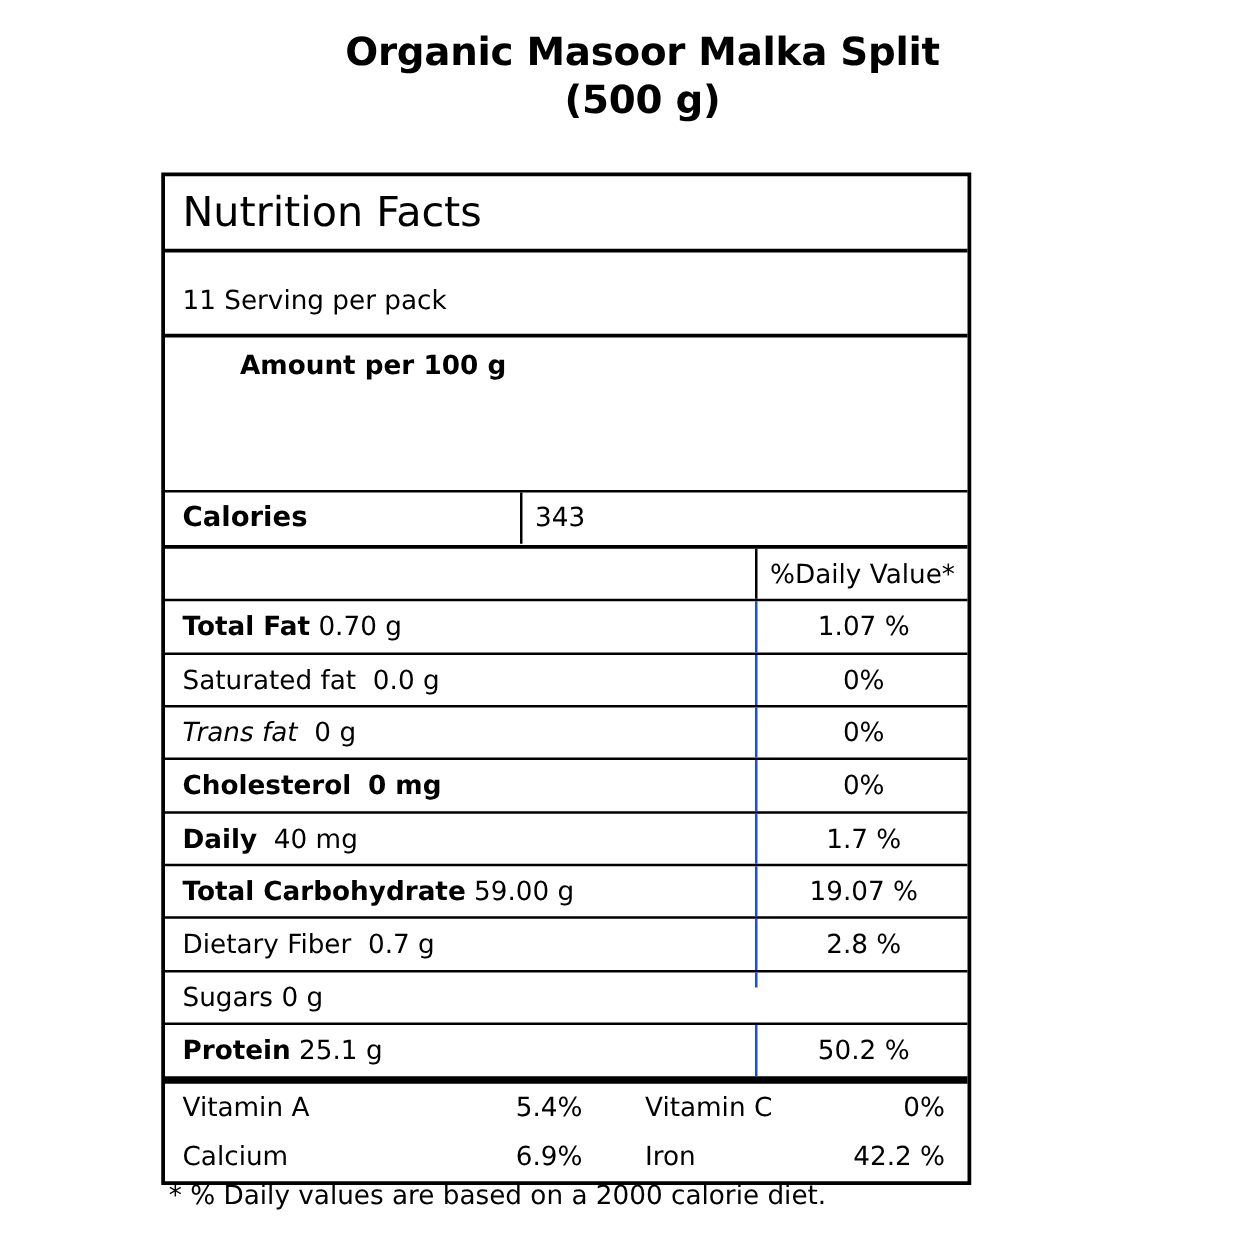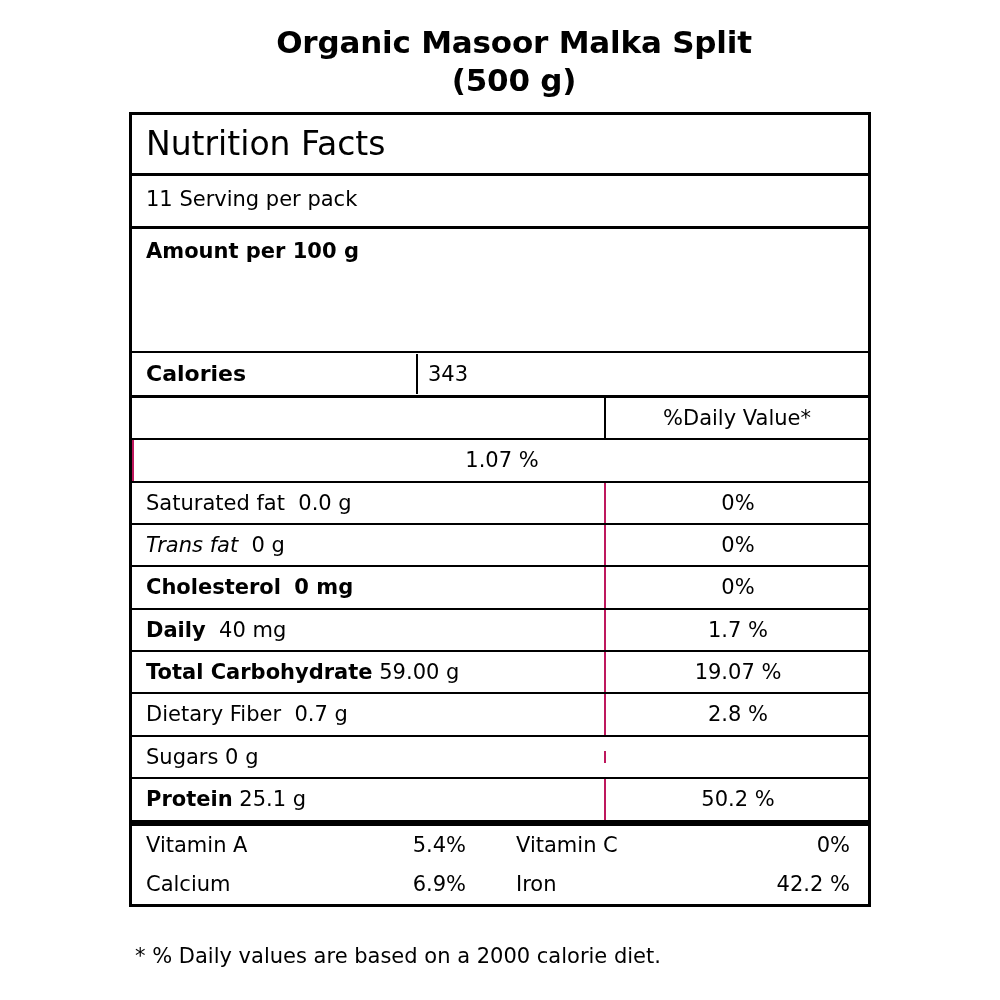--- a/index.html
+++ b/index.html
@@ -24,22 +24,22 @@
     text-align: center;
     font-size: 31px;
     font-weight: bold;
     line-height: 1.22;
     padding: 24px 92px 0 120px;
     letter-spacing: -0.2px;
   }
   .panel {
     position: absolute;
     left: 129px;
-    top: 112px;
-    width: 742px;
+    top: 138px;
+    width: 648px;
     border: 3px solid #000;
     box-sizing: border-box;
     background: #fff;
   }
   .nf-title {
     font-size: 33px;
     font-weight: normal;
     padding: 10px 0 10px 14px;
     line-height: 1.15;
   }
@@ -52,32 +52,34 @@
   .rule-thick {
     border-top: 6px solid #000;
   }
   .servings {
     padding: 6px 0 10px 14px;
     font-size: 21px;
     line-height: 1.45;
   }
   .servings div {
     padding: 2px 0;
+    margin-top: 15px;
   }
   .amount {
     padding: 10px 0 0 14px;
     font-size: 21px;
     font-weight: bold;
+    margin-left: 46px;
   }
   .amount-spacer {
     height: 88px;
   }
   .row {
     display: flex;
-    align-items: center;
+    align-items: flex-start;
     font-size: 21px;
   }
   .row .left {
     flex: 0 0 auto;
     padding: 6px 0 6px 14px;
     line-height: 1.35;
   }
   .row .right {
     flex: 1 1 auto;
     text-align: center;
@@ -97,21 +99,21 @@
   .dv-row .left {
     width: 458px;
   }
   .dv-row .right {
     border-left: 2px solid #000;
   }
   .nutrient .left {
     width: 458px;
   }
   .nutrient .right {
-    border-left: 2px solid #be185d;
+    border-left: 2px solid #1d4ed8;
     padding-left: 12px;
   }
   .b { font-weight: bold; }
   .i { font-style: italic; }
   .vit-block {
     font-size: 21px;
   }
   .vit-row {
     display: flex;
     padding: 5px 14px 5px 14px;
@@ -164,20 +166,21 @@
     <div class="rule-med"></div>
 
     <div class="row dv-row">
       <div class="left">&nbsp;</div>
       <div class="right">%Daily Value*</div>
     </div>
 
     <div class="rule-thin"></div>
 
     <div class="row nutrient">
+      <div class="left"><span class="b">Total Fat</span> <span>0.70 g</span></div>
       <div class="right">1.07 %</div>
     </div>
     <div class="rule-thin"></div>
 
     <div class="row nutrient">
       <div class="left"><span>Saturated fat</span>&nbsp; <span>0.0 g</span></div>
       <div class="right">0%</div>
     </div>
     <div class="rule-thin"></div>
 

